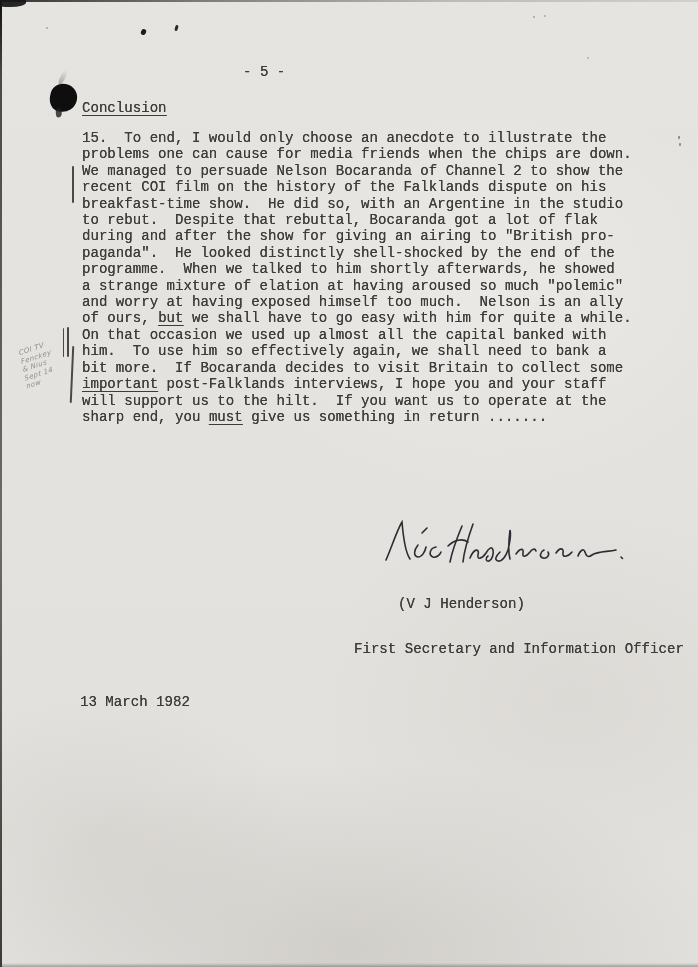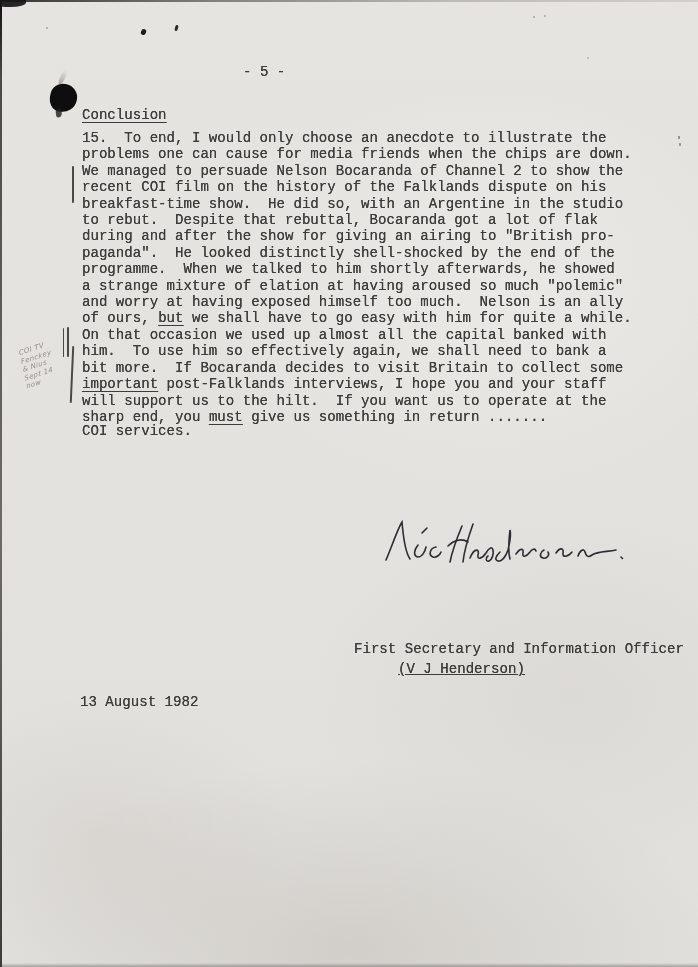--- a/index.html
+++ b/index.html
@@ -68,25 +68,25 @@
   <div class="speck" style="left:533px;top:16px;width:2px;height:2px;background:#a5a19b;"></div>
   <div class="speck" style="left:544px;top:15px;width:2px;height:2px;background:#aba7a1;"></div>
   <div class="speck" style="left:587px;top:57px;width:2px;height:2px;background:#b2aea8;"></div>
   <div class="speck" style="left:678px;top:136px;width:2px;height:3px;background:#8f8b85;border-radius:30%;"></div>
   <div class="speck" style="left:679px;top:143px;width:2px;height:3px;background:#96928c;border-radius:30%;"></div>
 
   <div class="ink-blob"></div>
 
   <div class="typed" style="left:243px;top:64px;">- 5 -</div>
 
-  <div class="typed heading" style="left:82px;top:107px;font-family:Liberation Mono, monospace;"><span class="u">Conclusion</span></div>
+  <div class="typed heading" style="left:82px;top:100px;font-family:Liberation Mono, monospace;"><span class="u">Conclusion</span></div>
 
   <div class="typed" style="left:82px;top:130px;"><div class="tline">15.  To end, I would only choose an anecdote to illustrate the</div><div class="tline">problems one can cause for media friends when the chips are down.</div><div class="tline">We managed to persuade Nelson Bocaranda of Channel 2 to show the</div><div class="tline">recent COI film on the history of the Falklands dispute on his</div><div class="tline">breakfast-time show.  He did so, with an Argentine in the studio</div><div class="tline">to rebut.  Despite that rebuttal, Bocaranda got a lot of flak</div><div class="tline">during and after the show for giving an airing to "British pro-</div><div class="tline">paganda".  He looked distinctly shell-shocked by the end of the</div><div class="tline">programme.  When we talked to him shortly afterwards, he showed</div><div class="tline">a strange mixture of elation at having aroused so much "polemic"</div><div class="tline">and worry at having exposed himself too much.  Nelson is an ally</div><div class="tline">of ours, <span class="u">but</span> we shall have to go easy with him for quite a while.</div><div class="tline">On that occasion we used up almost all the capital banked with</div><div class="tline">him.  To use him so effectively again, we shall need to bank a</div><div class="tline">bit more.  If Bocaranda decides to visit Britain to collect some</div><div class="tline"><span class="u">important</span> post-Falklands interviews, I hope you and your staff</div><div class="tline">will support us to the hilt.  If you want us to operate at the</div><div class="tline">sharp end, you <span class="u">must</span> give us something in return .......</div></div>
 
-  <div class="typed" style="left:82px;top:423px;"><div class="tline">COI services.</div></div>
+  <div class="typed" style="left:82px;top:423px;"></div>
 
   <div class="vmark" style="left:72px;top:166px;height:37px;"></div>
   <div class="vmark" style="left:62.5px;top:328px;height:29px;"></div>
   <div class="vmark" style="left:67px;top:327px;height:30px;"></div>
   <div class="vmark" style="left:71px;top:346px;height:57px;transform:rotate(2.5deg);"></div>
 
   <div class="pencil-note"><div class="tline">COI TV</div><div class="tline">Fenckey</div><div class="tline">&amp; Nius</div><div class="tline">Sept 14</div><div class="tline">now</div></div>
 
   <svg class="signature" width="250" height="75" viewBox="0 0 250 75" role="img" aria-label="Vic Henderson signature">
     <g fill="none" stroke="#2c2c33" stroke-width="1.6" stroke-linecap="round">
@@ -100,18 +100,18 @@
       <path d="M92,46 C96,36 102,36 100,43 C99,48 104,47 108,41 C111,36 114,34 115,38 C116,42 114,48 111,49 C108,50 107,46 110,44"></path>
       <path d="M122,40 C118,44 116,48 120,49 C124,50 128,44 130,38 C132,30 133,22 132,18 C131,26 130,40 132,47"></path>
       <path d="M138,42 C142,36 146,36 145,41 C144,46 148,45 152,40 C154,37 157,36 158,39"></path>
       <path d="M166,38 C162,40 161,45 165,46 C169,47 172,43 170,40"></path>
       <path d="M178,41 C182,35 186,36 185,41 C184,46 190,45 194,40"></path>
       <path d="M200,44 C202,38 206,36 207,40 C208,44 210,46 214,43 C220,39 230,40 238,38"></path>
       <path d="M243,45 l1.5,1.5"></path>
     </g>
   </svg>
 
-  <div class="typed" style="left:398px;top:661px;text-decoration:underline;">(V J Henderson)</div>
+  <div class="typed" style="left:398px;top:596px;">(V J Henderson)</div>
   <div class="typed" style="left:306px;top:641px;margin-left:48px;">First Secretary and Information Officer</div>
 
-  <div class="typed" style="left:80px;top:694px;">13 August 1982</div>
+  <div class="typed" style="left:80px;top:694px;">13 March 1982</div>
 
 </div>
 
 </body></html>

